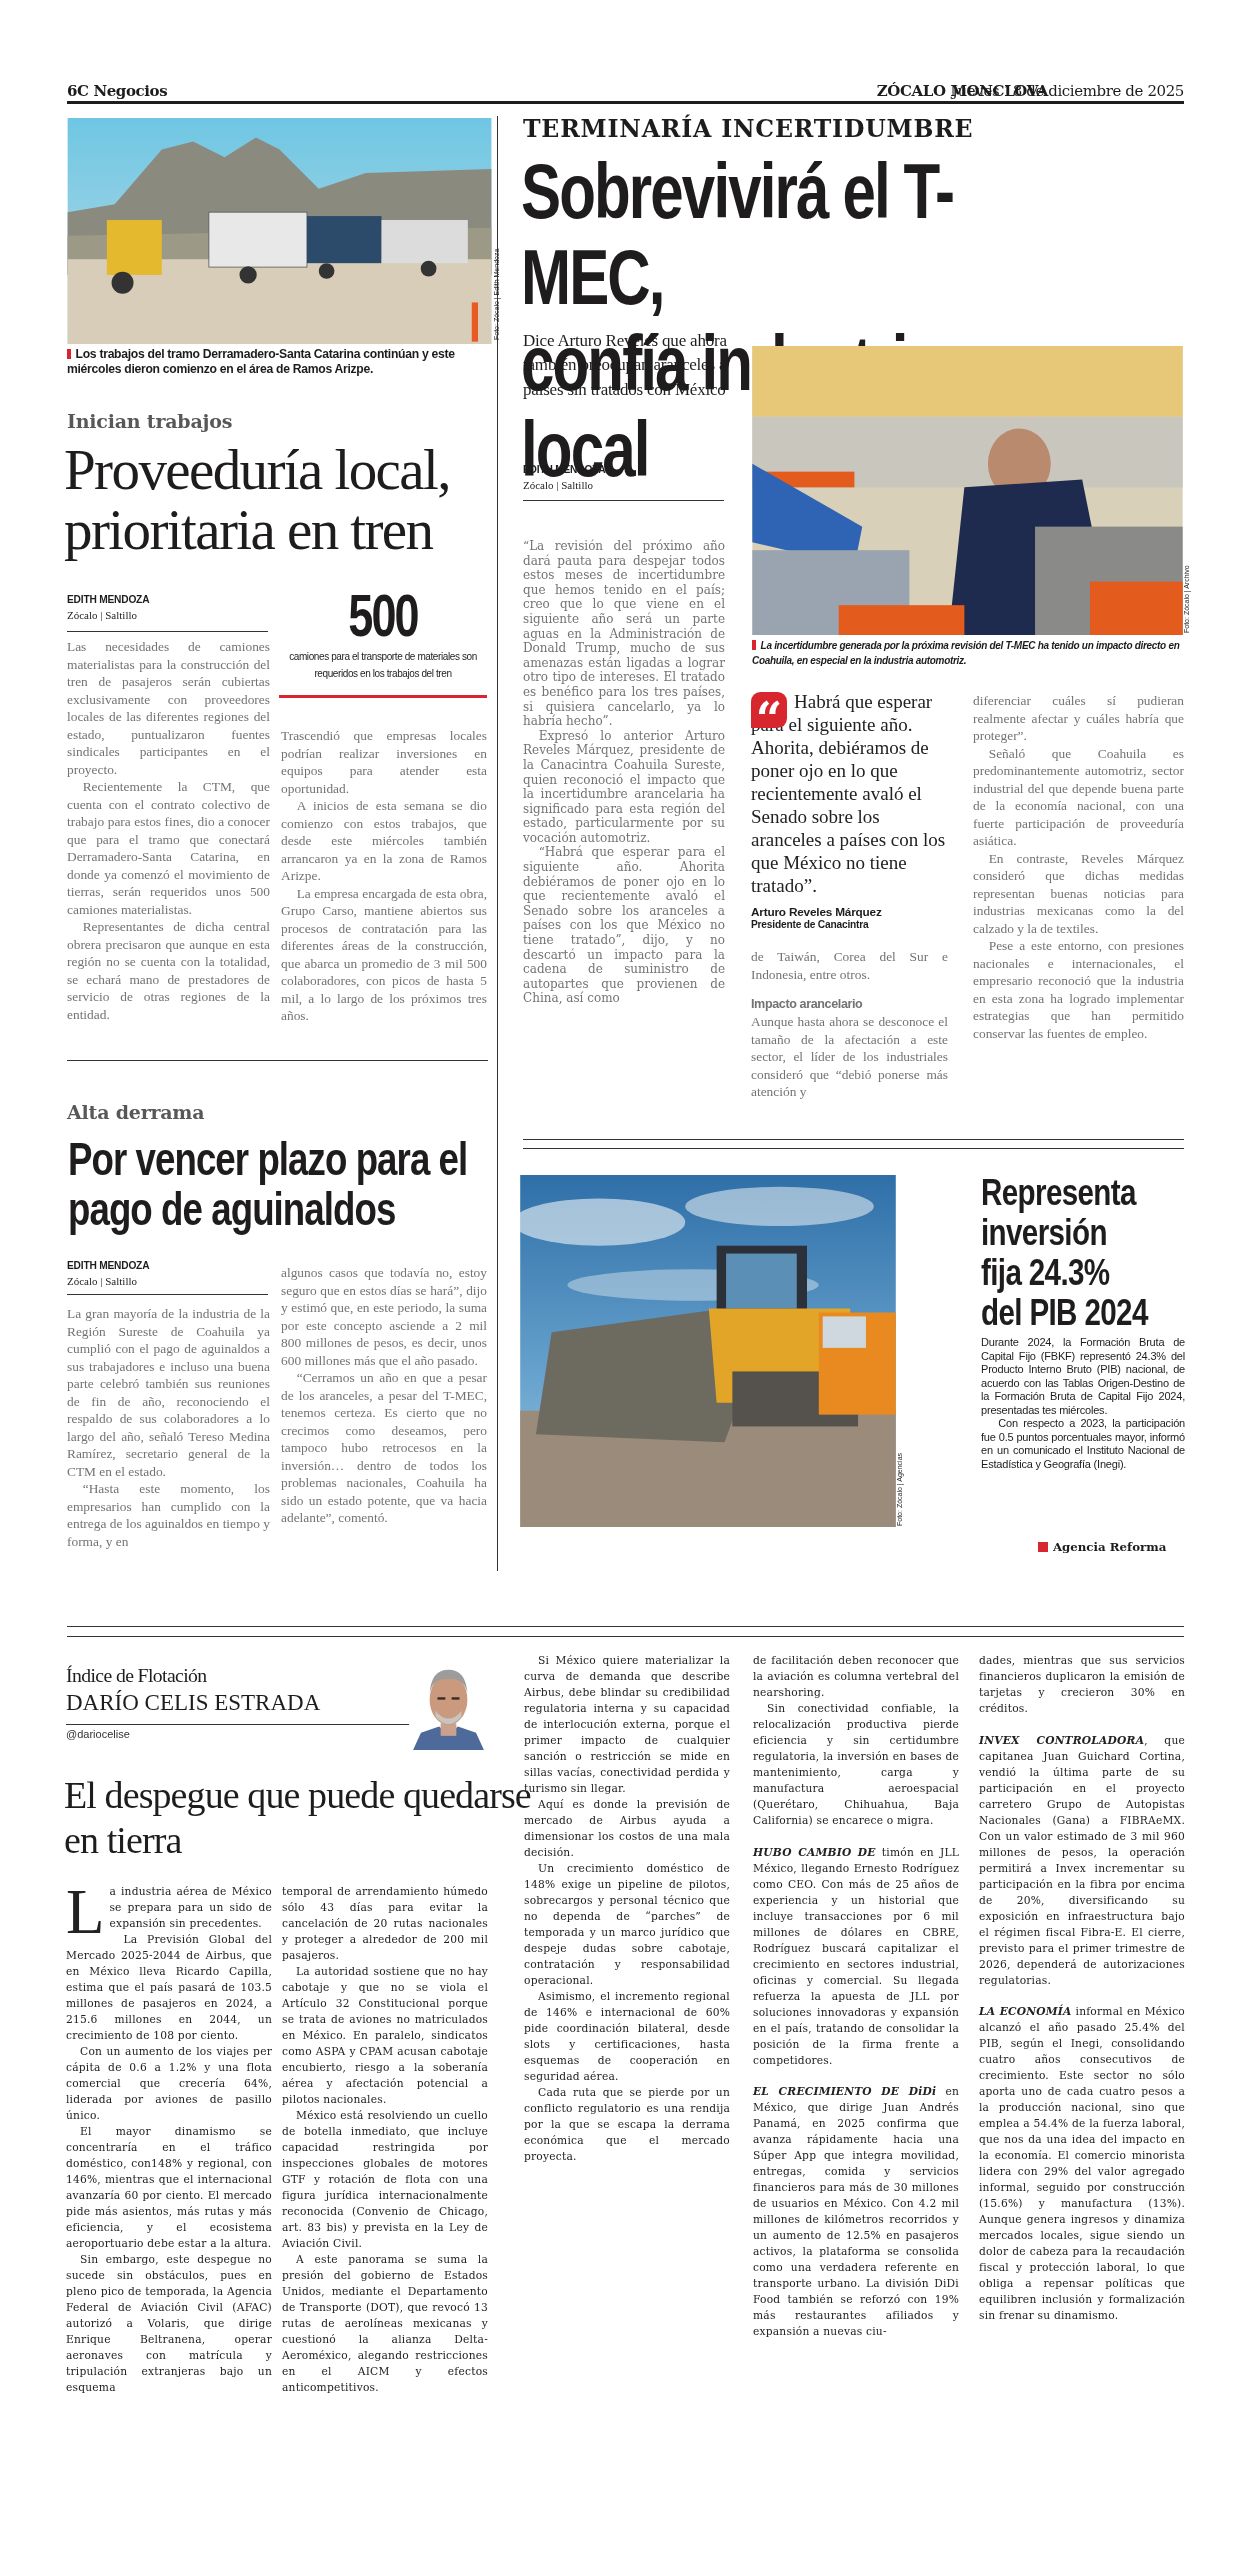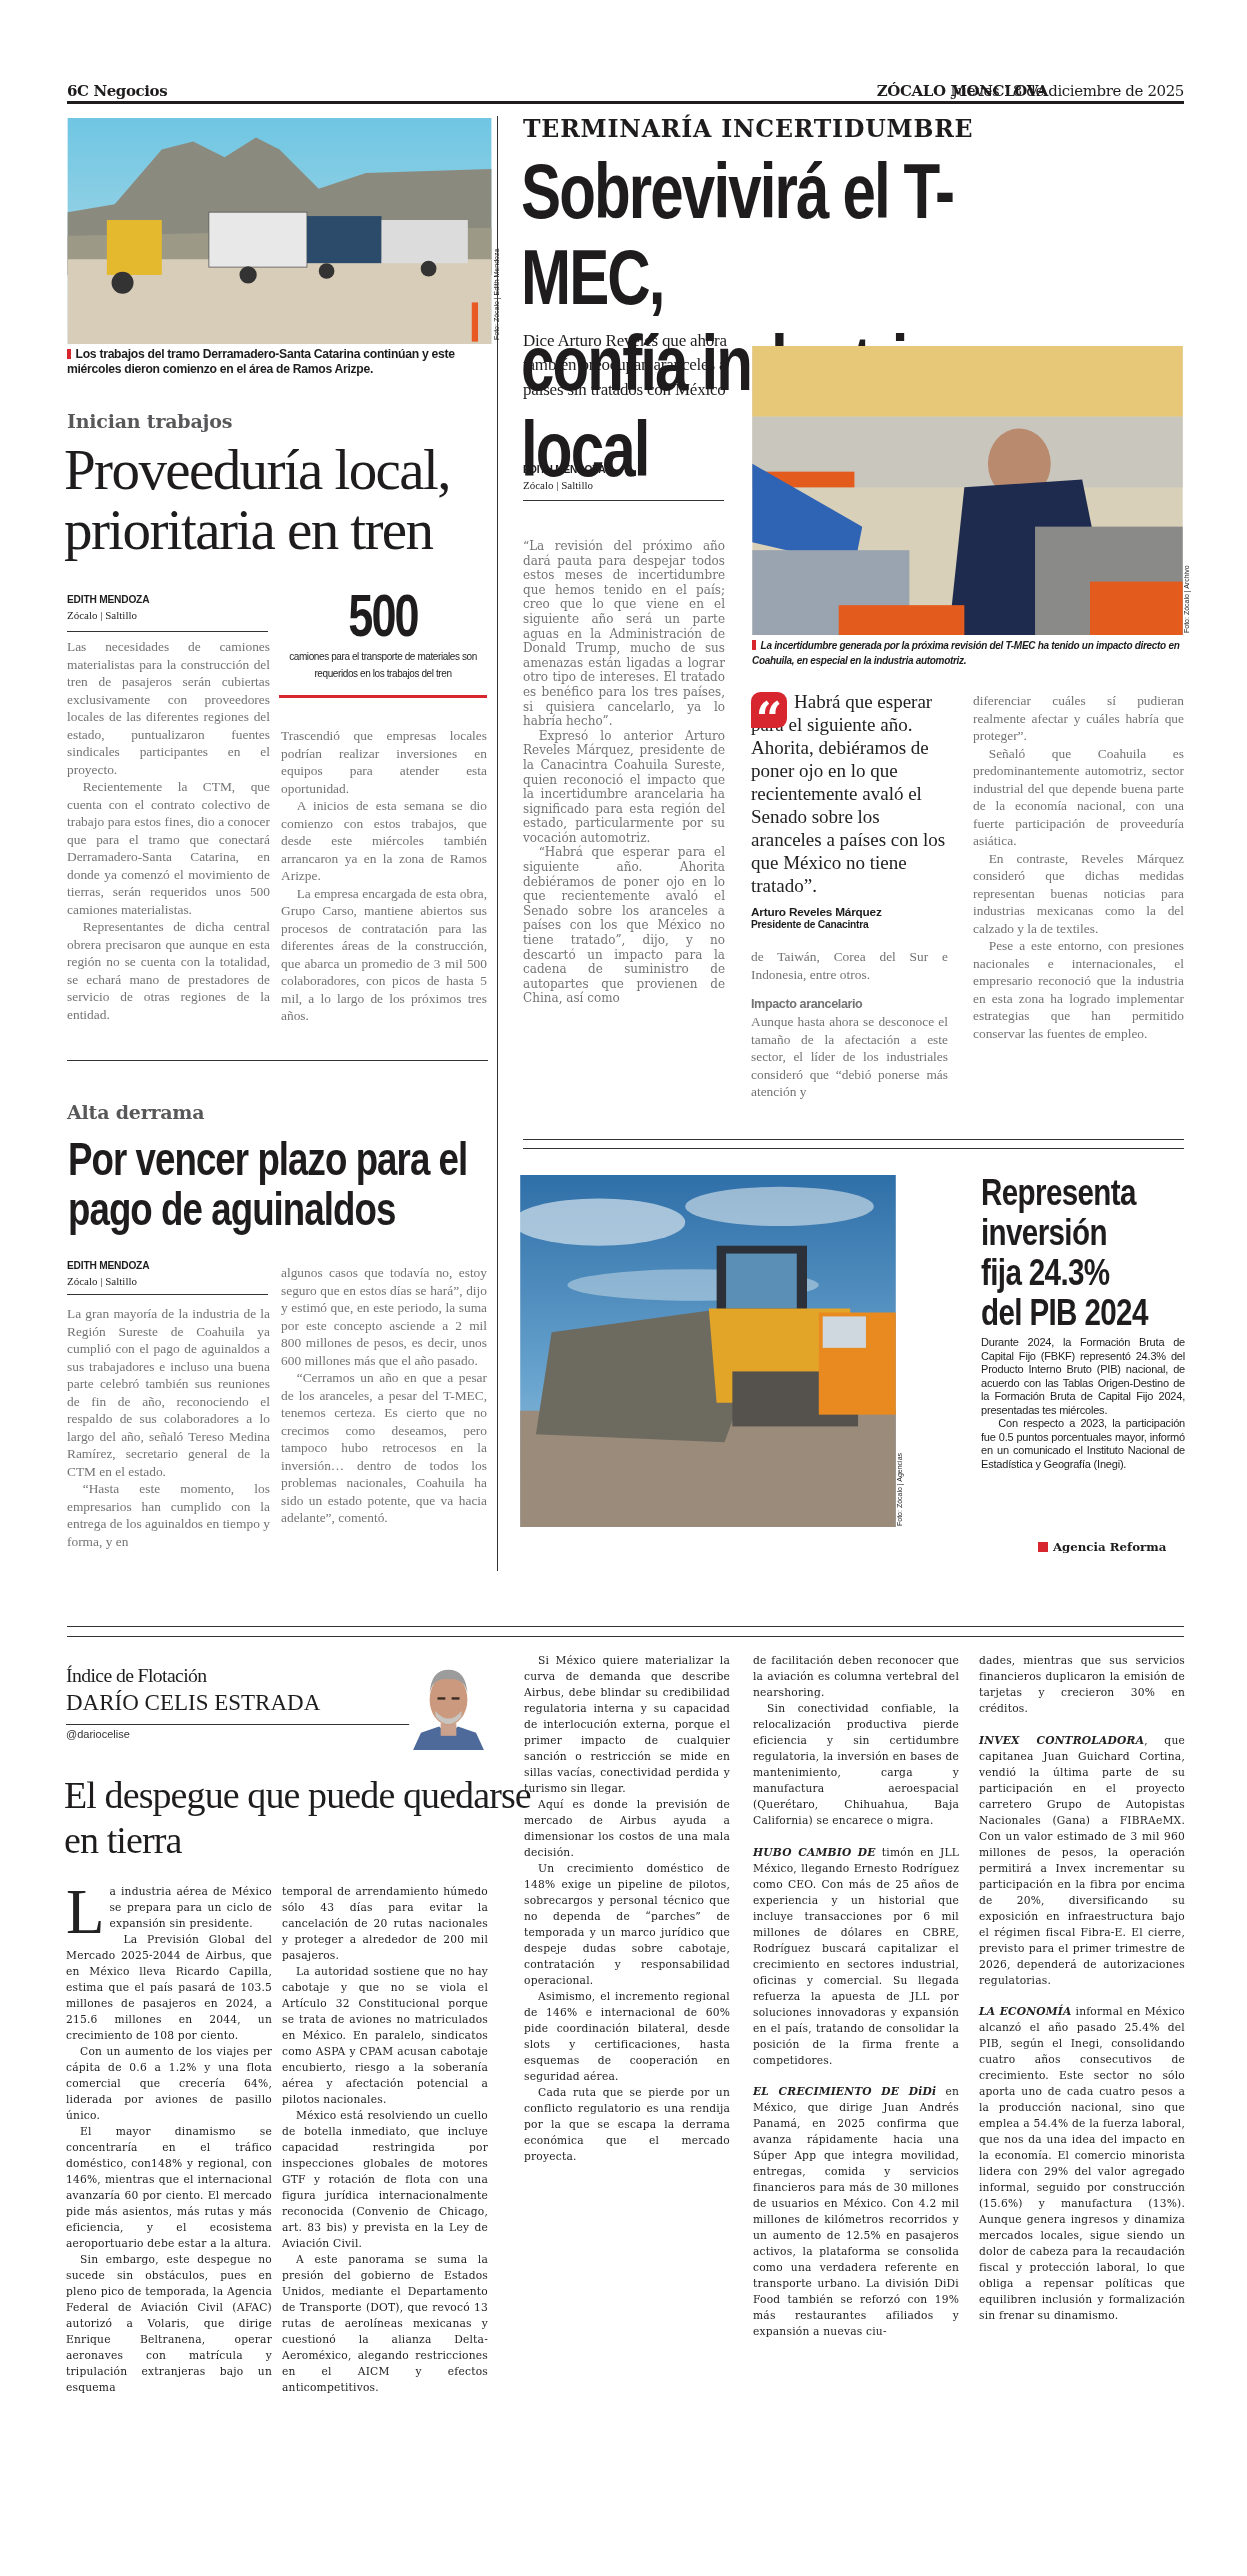--- a/index.html
+++ b/index.html
@@ -230,21 +230,21 @@
     <path d="M26 50 Q28 20 50 20 Q72 20 74 50 Q70 30 50 32 Q30 30 26 50Z" fill="#9c9c9c"></path>
     <path d="M33 72 Q50 92 67 72 L66 80 Q50 98 34 80Z" fill="#c8c4c0"></path>
     <rect x="36" y="55" width="10" height="3" fill="#3a2a22"></rect>
       <rect x="54" y="55" width="10" height="3" fill="#3a2a22"></rect>
   </svg>
 </div>
 
 <div class="abs lserif" style="left:64px;top:1773px;width:472px;font-size:38px;line-height:45px;letter-spacing:-0.9px;">El despegue que puede quedarse en tierra</div>
 
 <div class="abs col-body" style="left:66px;top:1884px;width:206px;">
-  <p class="noind"><span style="float:left;font-family:'Liberation Serif',serif;font-size:63px;line-height:50px;margin:3.1px 4.7px 0 0;">L</span><span>a industria aérea de México se prepara para un ciclo de expansión sin presidente.</span></p>
+  <p class="noind"><span style="float:left;font-family:'Liberation Serif',serif;font-size:63px;line-height:50px;margin:3.1px 4.7px 0 0;">L</span><span>a industria aérea de México se prepara para un sido de expansión sin precedentes.</span></p>
   <p>La Previsión Global del Mercado 2025-2044 de Airbus, que en México lleva Ricardo Capilla, estima que el país pasará de 103.5 millones de pasajeros en 2024, a 215.6 millones en 2044, un crecimiento de 108 por ciento.</p>
   <p>Con un aumento de los viajes per cápita de 0.6 a 1.2% y una flota comercial que crecería 64%, liderada por aviones de pasillo único.</p>
   <p>El mayor dinamismo se concentraría en el tráfico doméstico, con148% y regional, con 146%, mientras que el internacional avanzaría 60 por ciento. El mercado pide más asientos, más rutas y más eficiencia, y el ecosistema aeroportuario debe estar a la altura.</p>
   <p>Sin embargo, este despegue no sucede sin obstáculos, pues en pleno pico de temporada, la Agencia Federal de Aviación Civil (AFAC) autorizó a Volaris, que dirige Enrique Beltranena, operar aeronaves con matrícula y tripulación extranjeras bajo un esquema</p>
 </div>
 
 <div class="abs col-body" style="left:282px;top:1884px;width:206px;">
   <p class="noind">temporal de arrendamiento húmedo sólo 43 días para evitar la cancelación de 20 rutas nacionales y proteger a alrededor de 200 mil pasajeros.</p>
   <p>La autoridad sostiene que no hay cabotaje y que no se viola el Artículo 32 Constitucional porque se trata de aviones no matriculados en México. En paralelo, sindicatos como ASPA y CPAM acusan cabotaje encubierto, riesgo a la soberanía aérea y afectación potencial a pilotos nacionales.</p>
   <p>México está resolviendo un cuello de botella inmediato, que incluye capacidad restringida por inspecciones globales de motores GTF y rotación de flota con una figura jurídica internacionalmente reconocida (Convenio de Chicago, art. 83 bis) y prevista en la Ley de Aviación Civil.</p>

